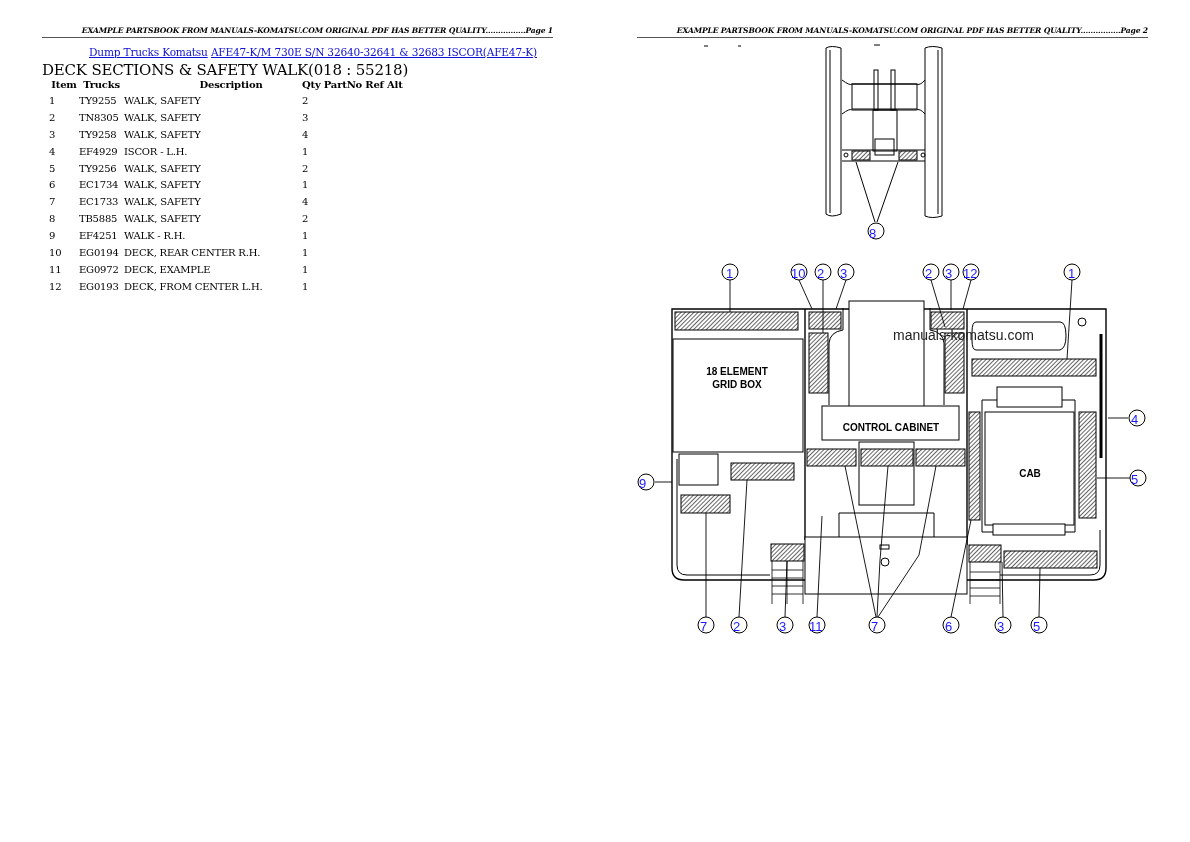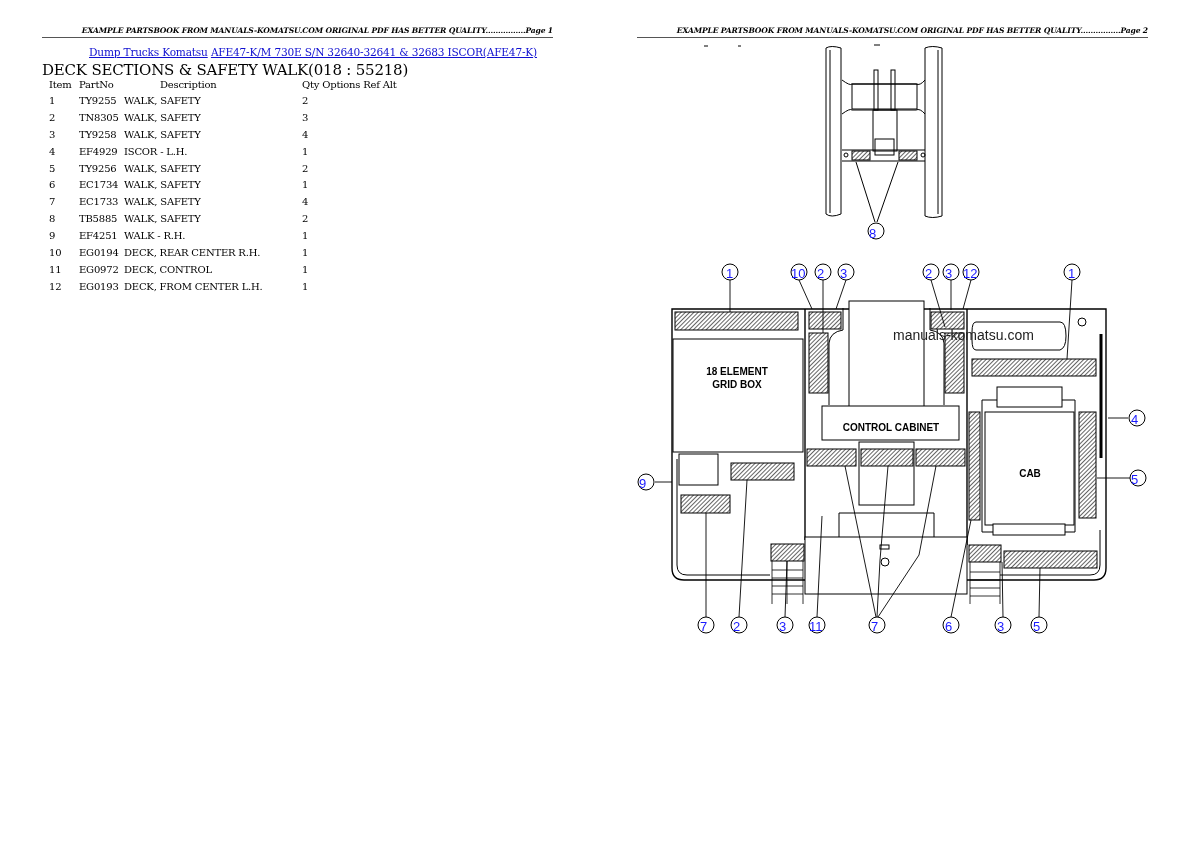--- a/index.html
+++ b/index.html
@@ -18,21 +18,21 @@
   .page-right .header-rule { left: 42px; width: 511px; }
 
   .breadcrumb { position: absolute; left: 42px; top: 46px; font-size: 10.6px; white-space: nowrap;
                 font-family: "DejaVu Serif", serif; letter-spacing: -0.2px; margin-left: 47px; }
   .breadcrumb a { color: #1010d0; text-decoration: underline; }
   .section-title { position: absolute; left: 42px; top: 61px; font-size: 15px; white-space: nowrap;
                    letter-spacing: -0.2px; }
 
   table.parts { position: absolute; left: 46px; top: 76px; border-collapse: collapse;
                 font-size: 10px; letter-spacing: -0.2px; }
-  table.parts th { font-weight: normal; text-align: left; padding: 0; height: 16px; white-space: nowrap; }
+  table.parts th { font-weight: bold; text-align: center; padding: 0; height: 16px; white-space: nowrap; }
   table.parts td { padding: 0; height: 16.9px; white-space: nowrap; }
   .c-item { width: 30px; padding-left: 3px !important; }
   .c-part { width: 45px; }
   .c-desc { width: 142px; margin-left: 26px; }
   th.c-desc { padding-left: 36px !important; }
   .c-qty { width: 100px; }
 
   .diagram { position: absolute; left: 0; top: 38px; }
   .callout-num { font-family: "Liberation Sans", "DejaVu Sans", sans-serif; font-size: 13px; fill: #1a1aff; }
   .diag-label { font-family: "Liberation Sans", "DejaVu Sans", sans-serif; font-weight: bold; font-size: 10px; fill: #000; }
@@ -48,23 +48,23 @@
   <div class="breadcrumb">
     <a>Dump Trucks Komatsu</a>
     <a>AFE47-K/M 730E S/N 32640-32641 &amp; 32683 ISCOR(AFE47-K)</a>
   </div>
   <div class="section-title">DECK SECTIONS &amp; SAFETY WALK(018 : 55218)</div>
 
   <table class="parts">
     <thead>
       <tr>
         <th class="c-item">Item</th>
-        <th class="c-part">PartNo</th>
+        <th class="c-part">Trucks</th>
         <th class="c-desc">Description</th>
-        <th class="c-qty">Qty Options Ref Alt</th>
+        <th class="c-qty">Qty PartNo Ref Alt</th>
       </tr>
     </thead>
     <tbody id="parts-body">
         <tr>
           <td class="c-item">1</td>
           <td class="c-part">TY9255</td>
           <td class="c-desc">WALK, SAFETY</td>
           <td class="c-qty">2</td>
         </tr>
         <tr>
@@ -117,21 +117,21 @@
         </tr>
         <tr>
           <td class="c-item">10</td>
           <td class="c-part">EG0194</td>
           <td class="c-desc">DECK, REAR CENTER R.H.</td>
           <td class="c-qty">1</td>
         </tr>
         <tr>
           <td class="c-item">11</td>
           <td class="c-part">EG0972</td>
-          <td class="c-desc">DECK, CONTROL</td>
+          <td class="c-desc">DECK, EXAMPLE</td>
           <td class="c-qty">1</td>
         </tr>
         <tr>
           <td class="c-item">12</td>
           <td class="c-part">EG0193</td>
           <td class="c-desc">DECK, FROM CENTER L.H.</td>
           <td class="c-qty">1</td>
         </tr>
       </tbody>
   </table>

